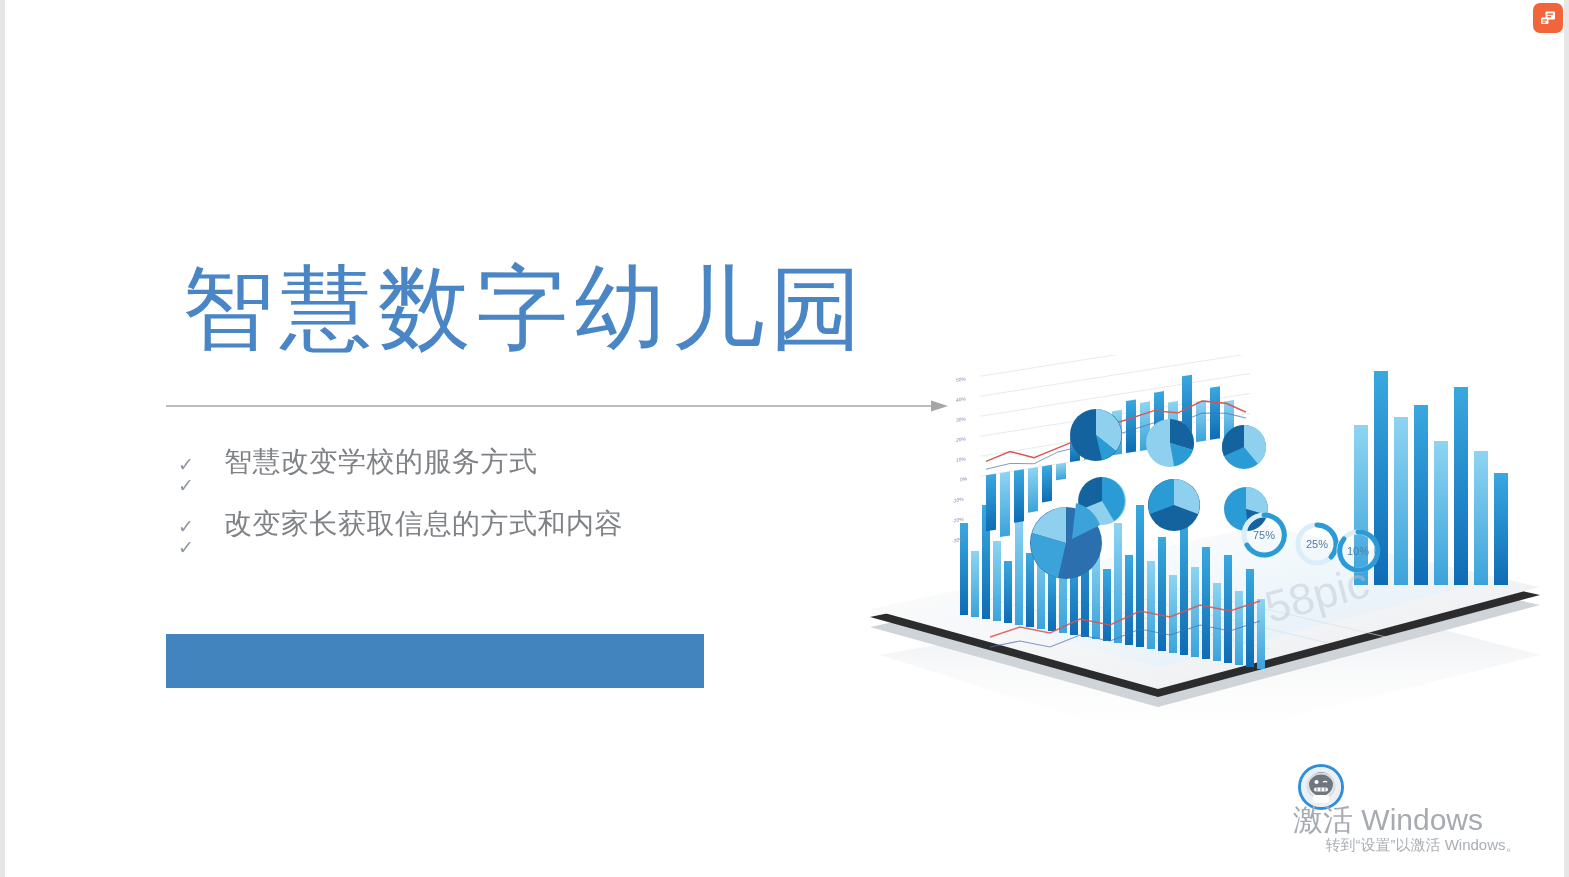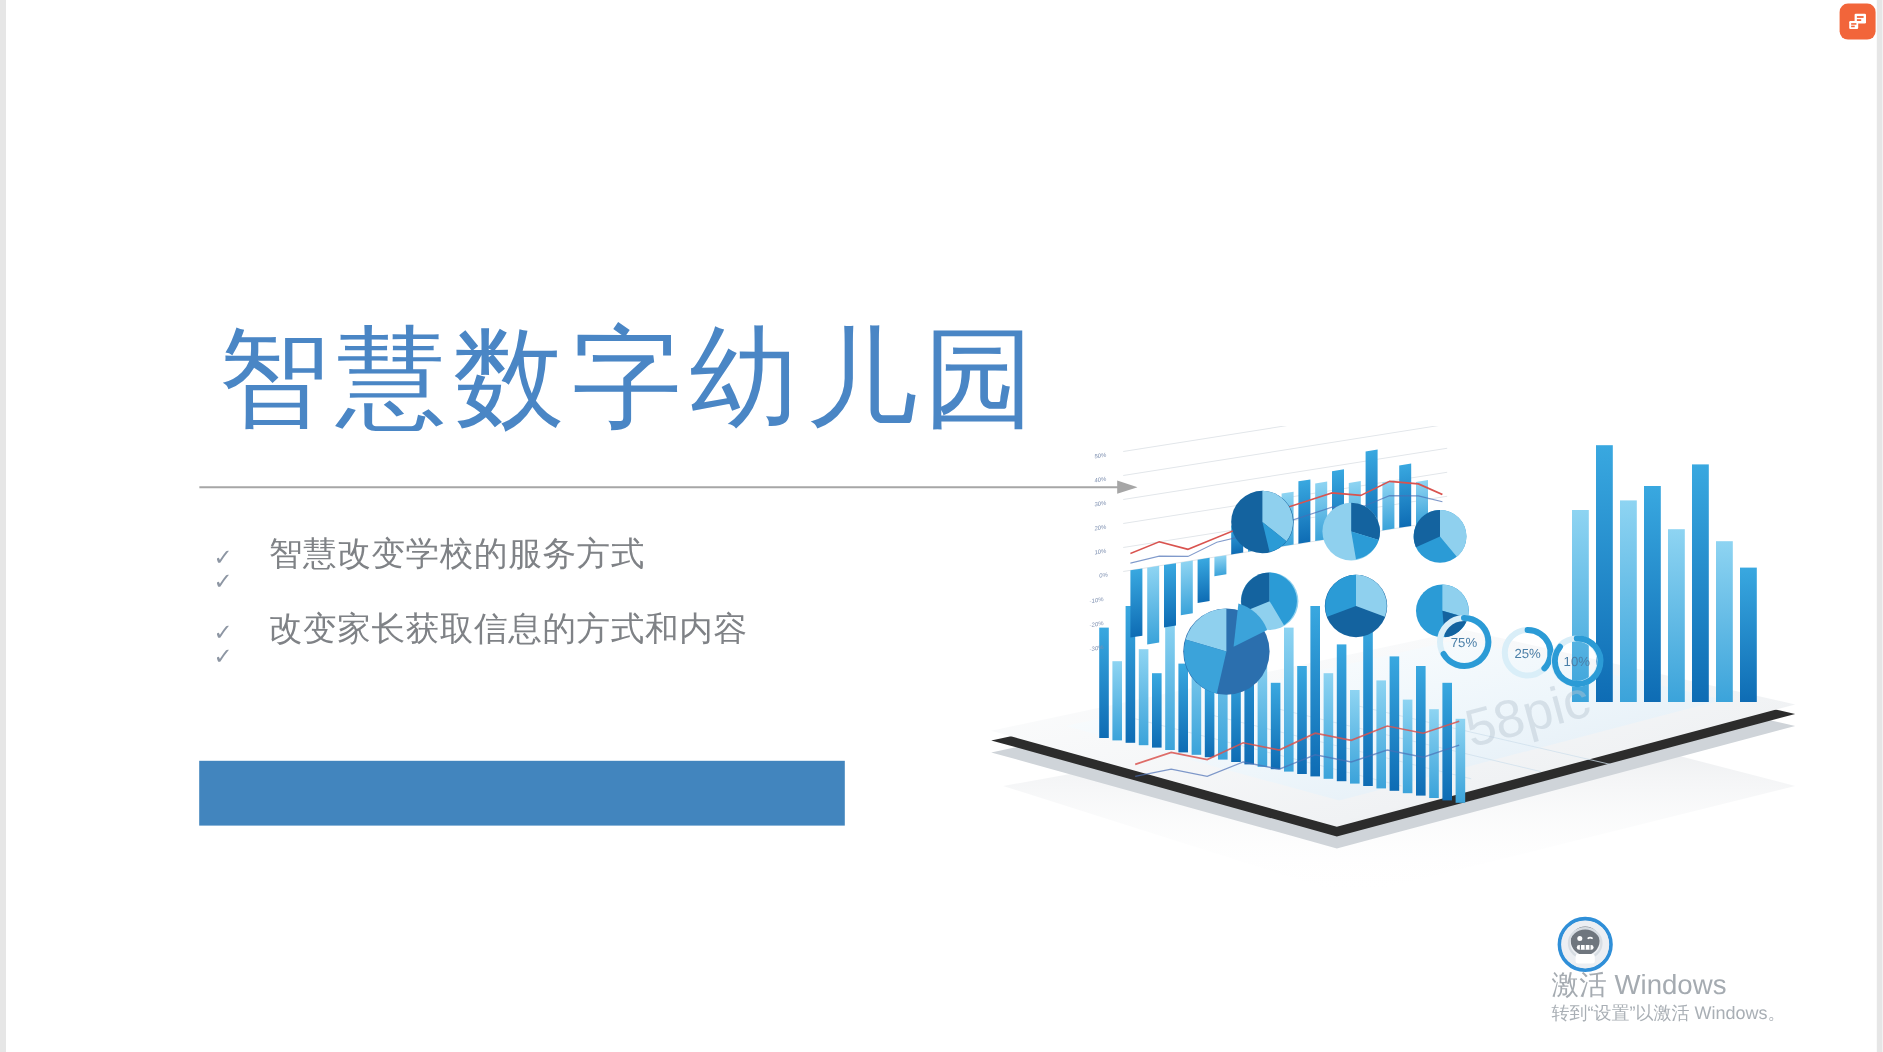--- a/index.html
+++ b/index.html
@@ -45,21 +45,21 @@
     display: flex;
     align-items: center;
     justify-content: center;
   }
 
   
   #title {
     position: absolute;
     left: 182px;
     top: 268px;
-    font-family: Liberation Serif, serif;
+    font-family: Liberation Mono, monospace;
     font-size: 92px;
     line-height: 1.05;
     letter-spacing: 6px;
     color: #4a86c5;
     white-space: nowrap;
   }
 
   
   #divider {
     position: absolute;
@@ -102,21 +102,21 @@
     left: 166px;
     top: 634px;
     width: 538px;
     height: 54px;
     background: #4285be;
   }
 
   
   #illustration {
     position: absolute;
-    left: 796px;
+    left: 840px;
     top: 355px;
     width: 720px;
     height: 420px;
     text-decoration: underline;
   }
 
   
   #assistant-avatar {
     position: absolute;
     left: 1298px;
@@ -134,31 +134,32 @@
   #watermark {
     position: absolute;
     left: 1293px;
     top: 805px;
     width: 260px;
     text-align: left;
     color: #9aa0a6;
     user-select: none;
   }
   #watermark .wm-title {
-    font-size: 23px;
+    font-size: 30px;
     line-height: 30px;
     color: #a5abb1;
     font-family: "Liberation Sans", sans-serif;
     font-weight: 400;
   }
   #watermark .wm-sub {
     font-size: 15px;
     line-height: 20px;
     color: #a9afb5;
     font-family: "Liberation Sans", sans-serif;
+    text-align: center;
   }
 </style>
 </head>
 <body>
 
 <div id="slide">
 
   <div class="edge-strip left"></div>
   <div class="edge-strip right"></div>
 

